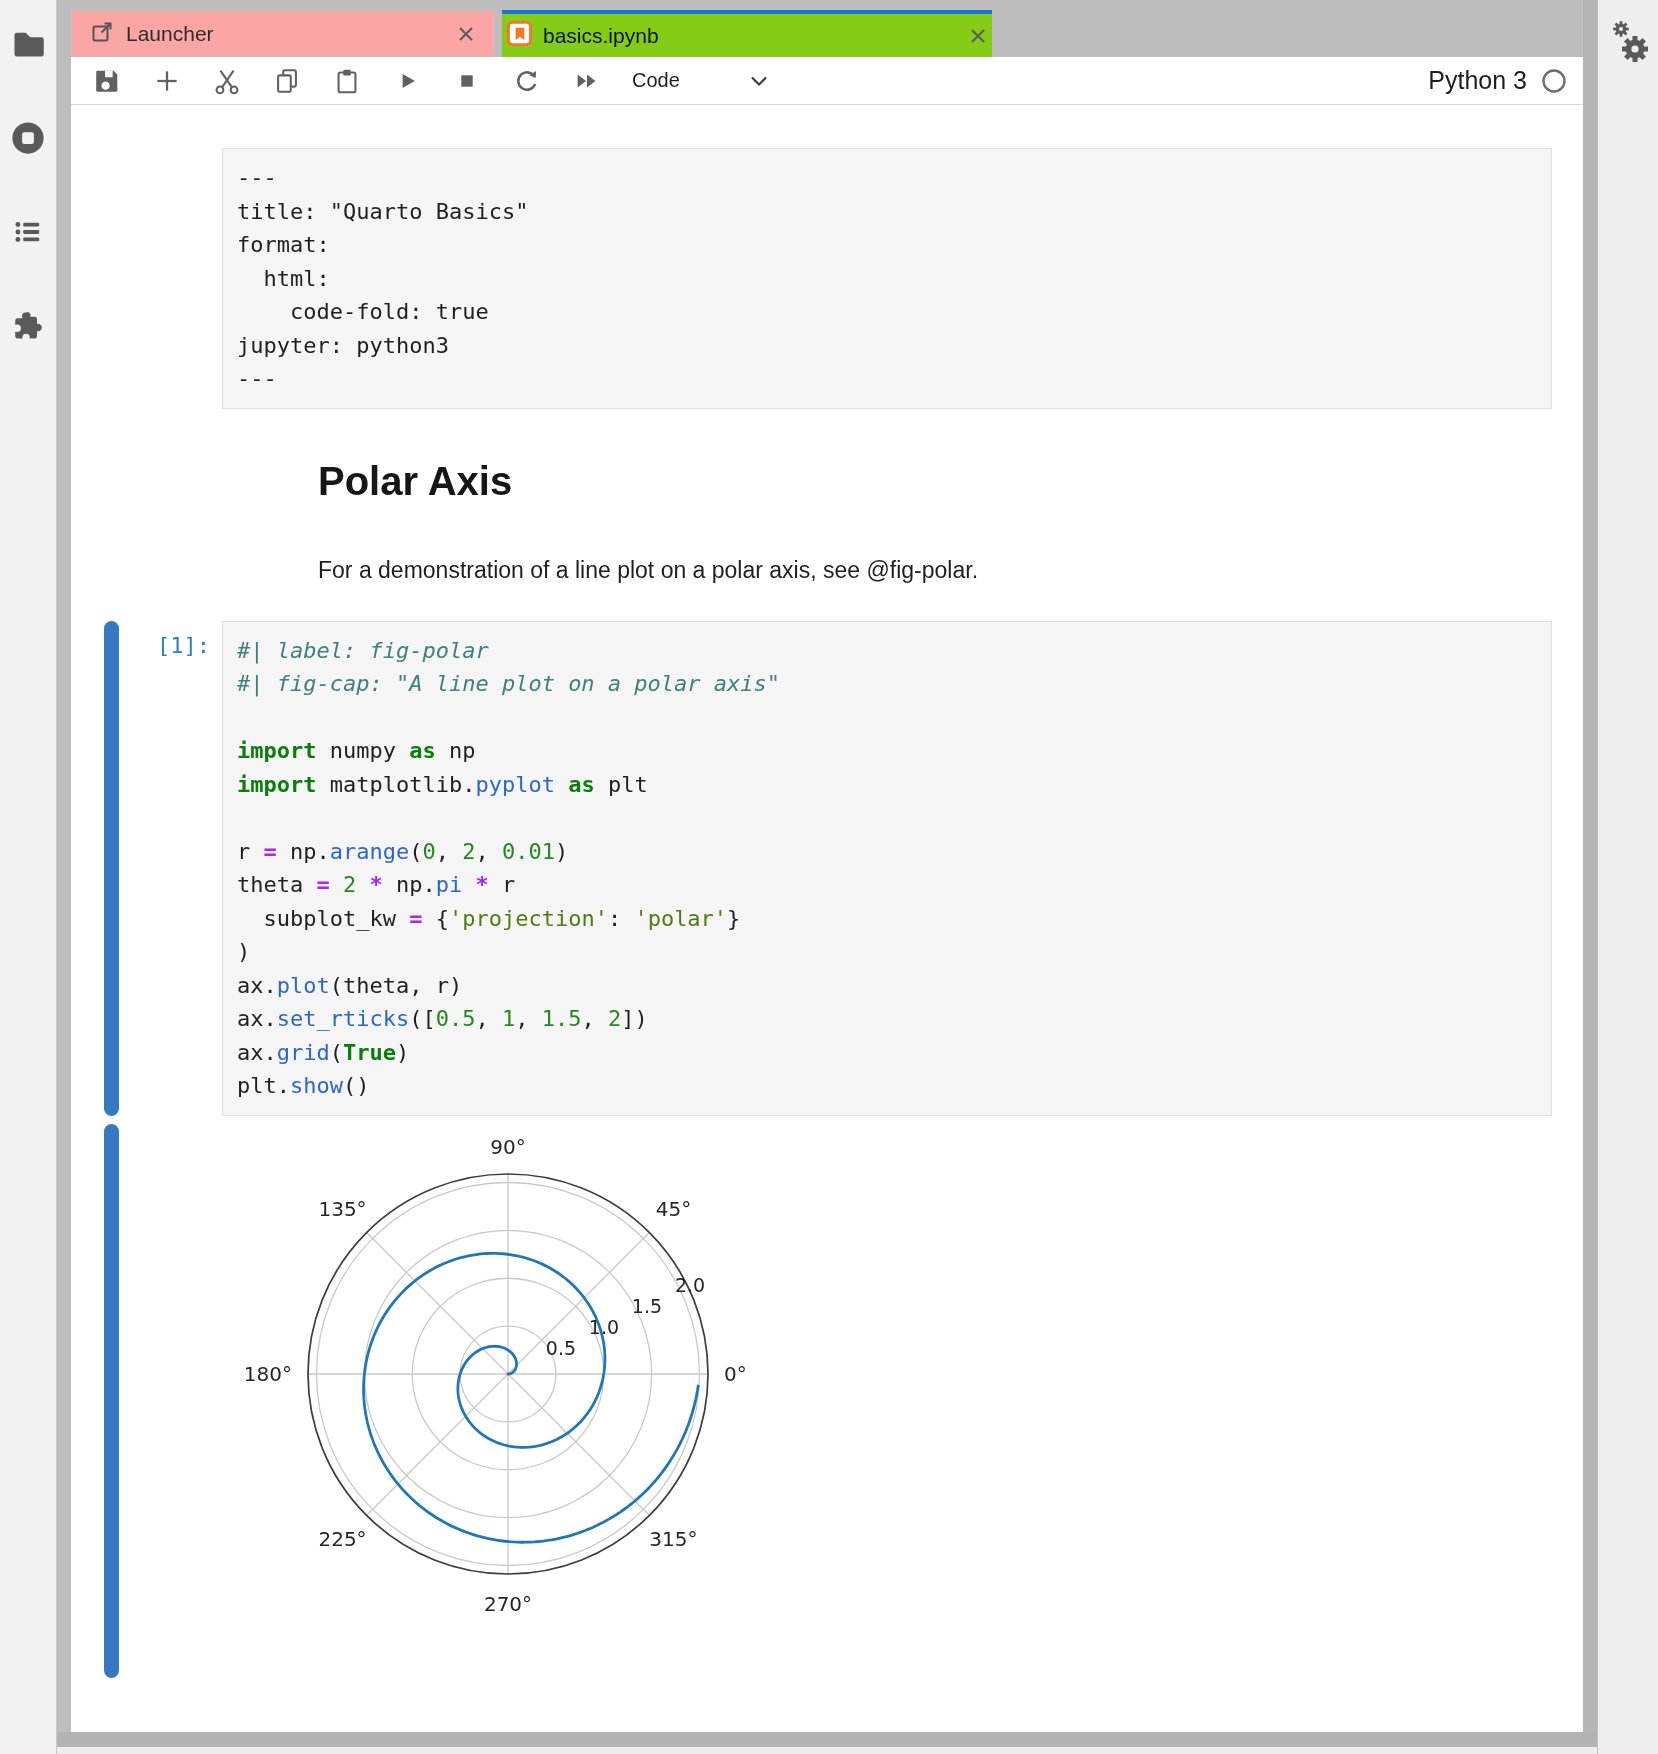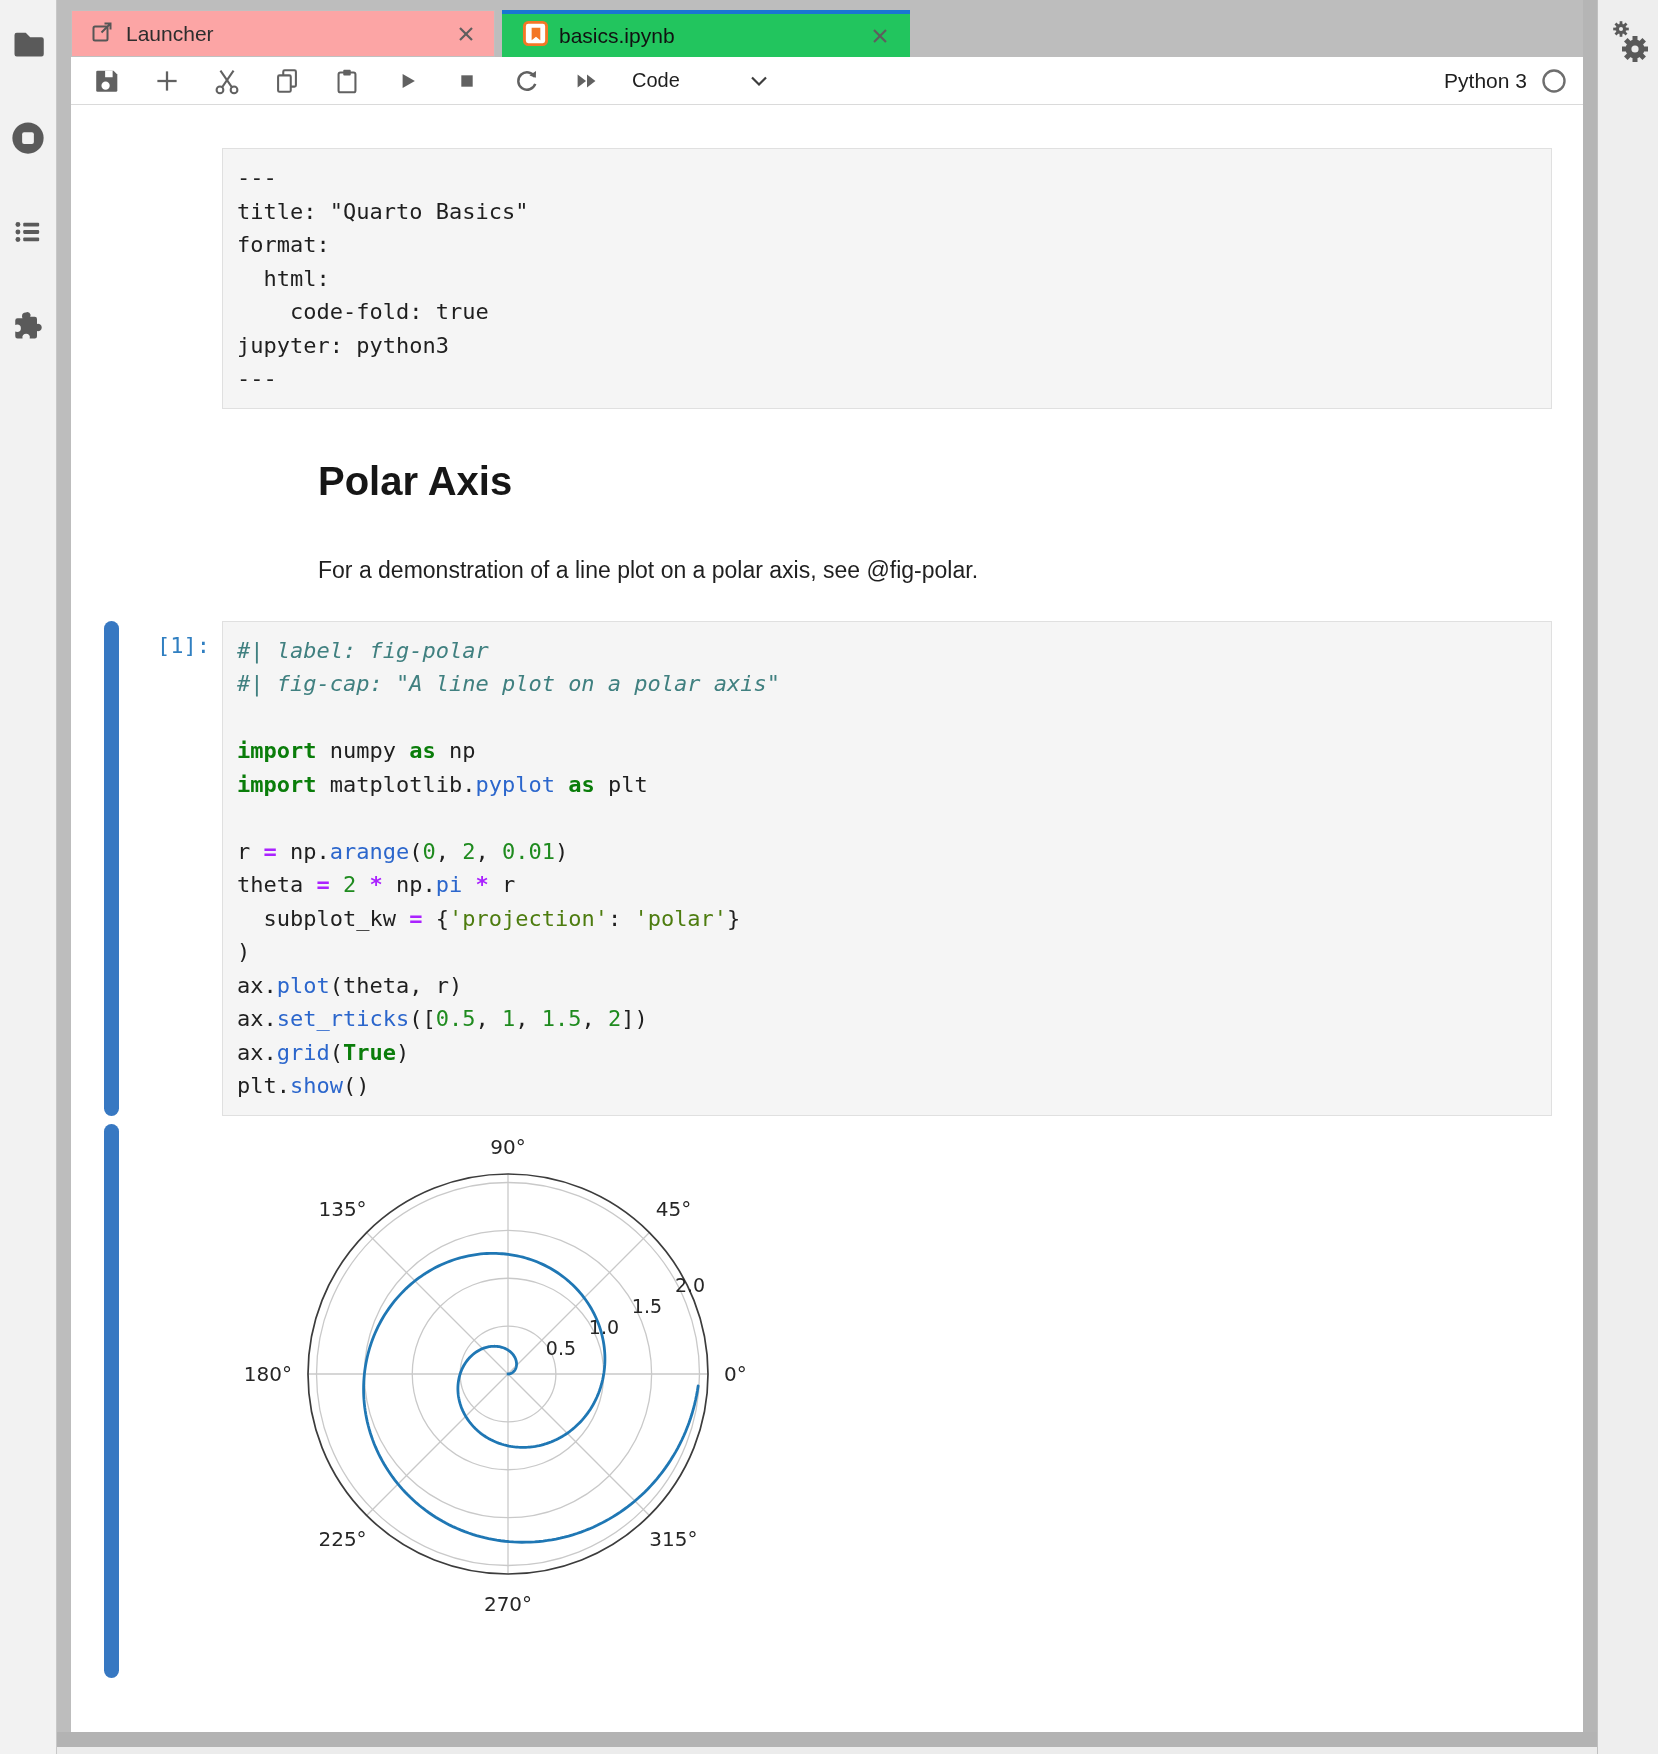--- a/index.html
+++ b/index.html
@@ -15,33 +15,33 @@
   .right-rail{position:absolute;left:1597px;top:0;width:61px;height:1754px;background:#eeeeee;
     border-left:1px solid #c0c0c0;z-index:5;}
   .divider-r{position:absolute;left:1583px;top:0;width:14px;height:1754px;background:#b5b5b5;z-index:1;}
   .band1{position:absolute;left:57px;top:1732px;width:1540px;height:15px;background:#b3b3b3;z-index:4;}
   .band2{position:absolute;left:57px;top:1747px;width:1540px;height:7px;background:#ececec;z-index:4;}
   .gears{margin:16px 0 0 8px;}
 
   
   .tab{position:absolute;top:10px;height:47px;display:flex;align-items:center;z-index:3;cursor:pointer;}
   .tab-launcher{left:71px;width:424px;background:#fca5a5;border:1px solid #c0c0c0;padding:0 18px;}
-  .tab-notebook{left:502px;width:408px;background:#22c55e;border-top:4px solid #1976d2;padding:0 20px;}
+  .tab-notebook{left:502px;width:490px;background:#84cc16;border-top:4px solid #1976d2;padding:0 4px;}
   .tab .lbl{font-size:21px;color:#2d2d2d;margin-left:12px;white-space:nowrap;}
   .tab-notebook .lbl{color:#111;margin-left:10px;}
   .tab .close{margin-left:auto;display:flex;align-items:center;cursor:pointer;}
 
   
   .panel{position:absolute;left:71px;top:57px;width:1512px;height:1675px;background:#fff;z-index:2;}
   .toolbar{height:48px;border-bottom:1px solid #dadada;display:flex;align-items:center;padding:0 16px 0 21px;}
   .tb-btn{width:30px;height:30px;margin-right:30px;display:flex;align-items:center;justify-content:center;cursor:pointer;flex:0 0 auto;}
   .celltype{font-size:20px;color:#1e1e1e;margin-left:0;cursor:pointer;}
   .chev{margin-left:70px;cursor:pointer;display:flex;align-items:center;}
   .tb-spacer{flex:1;}
-  .kernel{font-size:21px;color:#1e1e1e;margin-right:14px;cursor:pointer;}
+  .kernel{font-size:25px;color:#1e1e1e;margin-right:14px;cursor:pointer;}
   .kstatus{display:flex;align-items:center;cursor:pointer;}
 
   
   .nb{position:absolute;left:0;right:0;top:49px;bottom:0;overflow:hidden;padding:0 31px 0 33px;}
   .cell{display:flex;align-items:stretch;}
   .collapser{flex:0 0 15px;border-radius:8px;background:transparent;}
   .collapser.blue{background:#3778c2;cursor:pointer;}
   .promptcol{flex:0 0 103px;text-align:right;padding:12px 12px 0 0;
     font-family:"DejaVu Sans Mono",monospace;font-size:22px;color:#307fc1;}
   .box{flex:0 0 1330px;background:#f5f5f5;border:1px solid #e0e0e0;padding:12px 14px;

